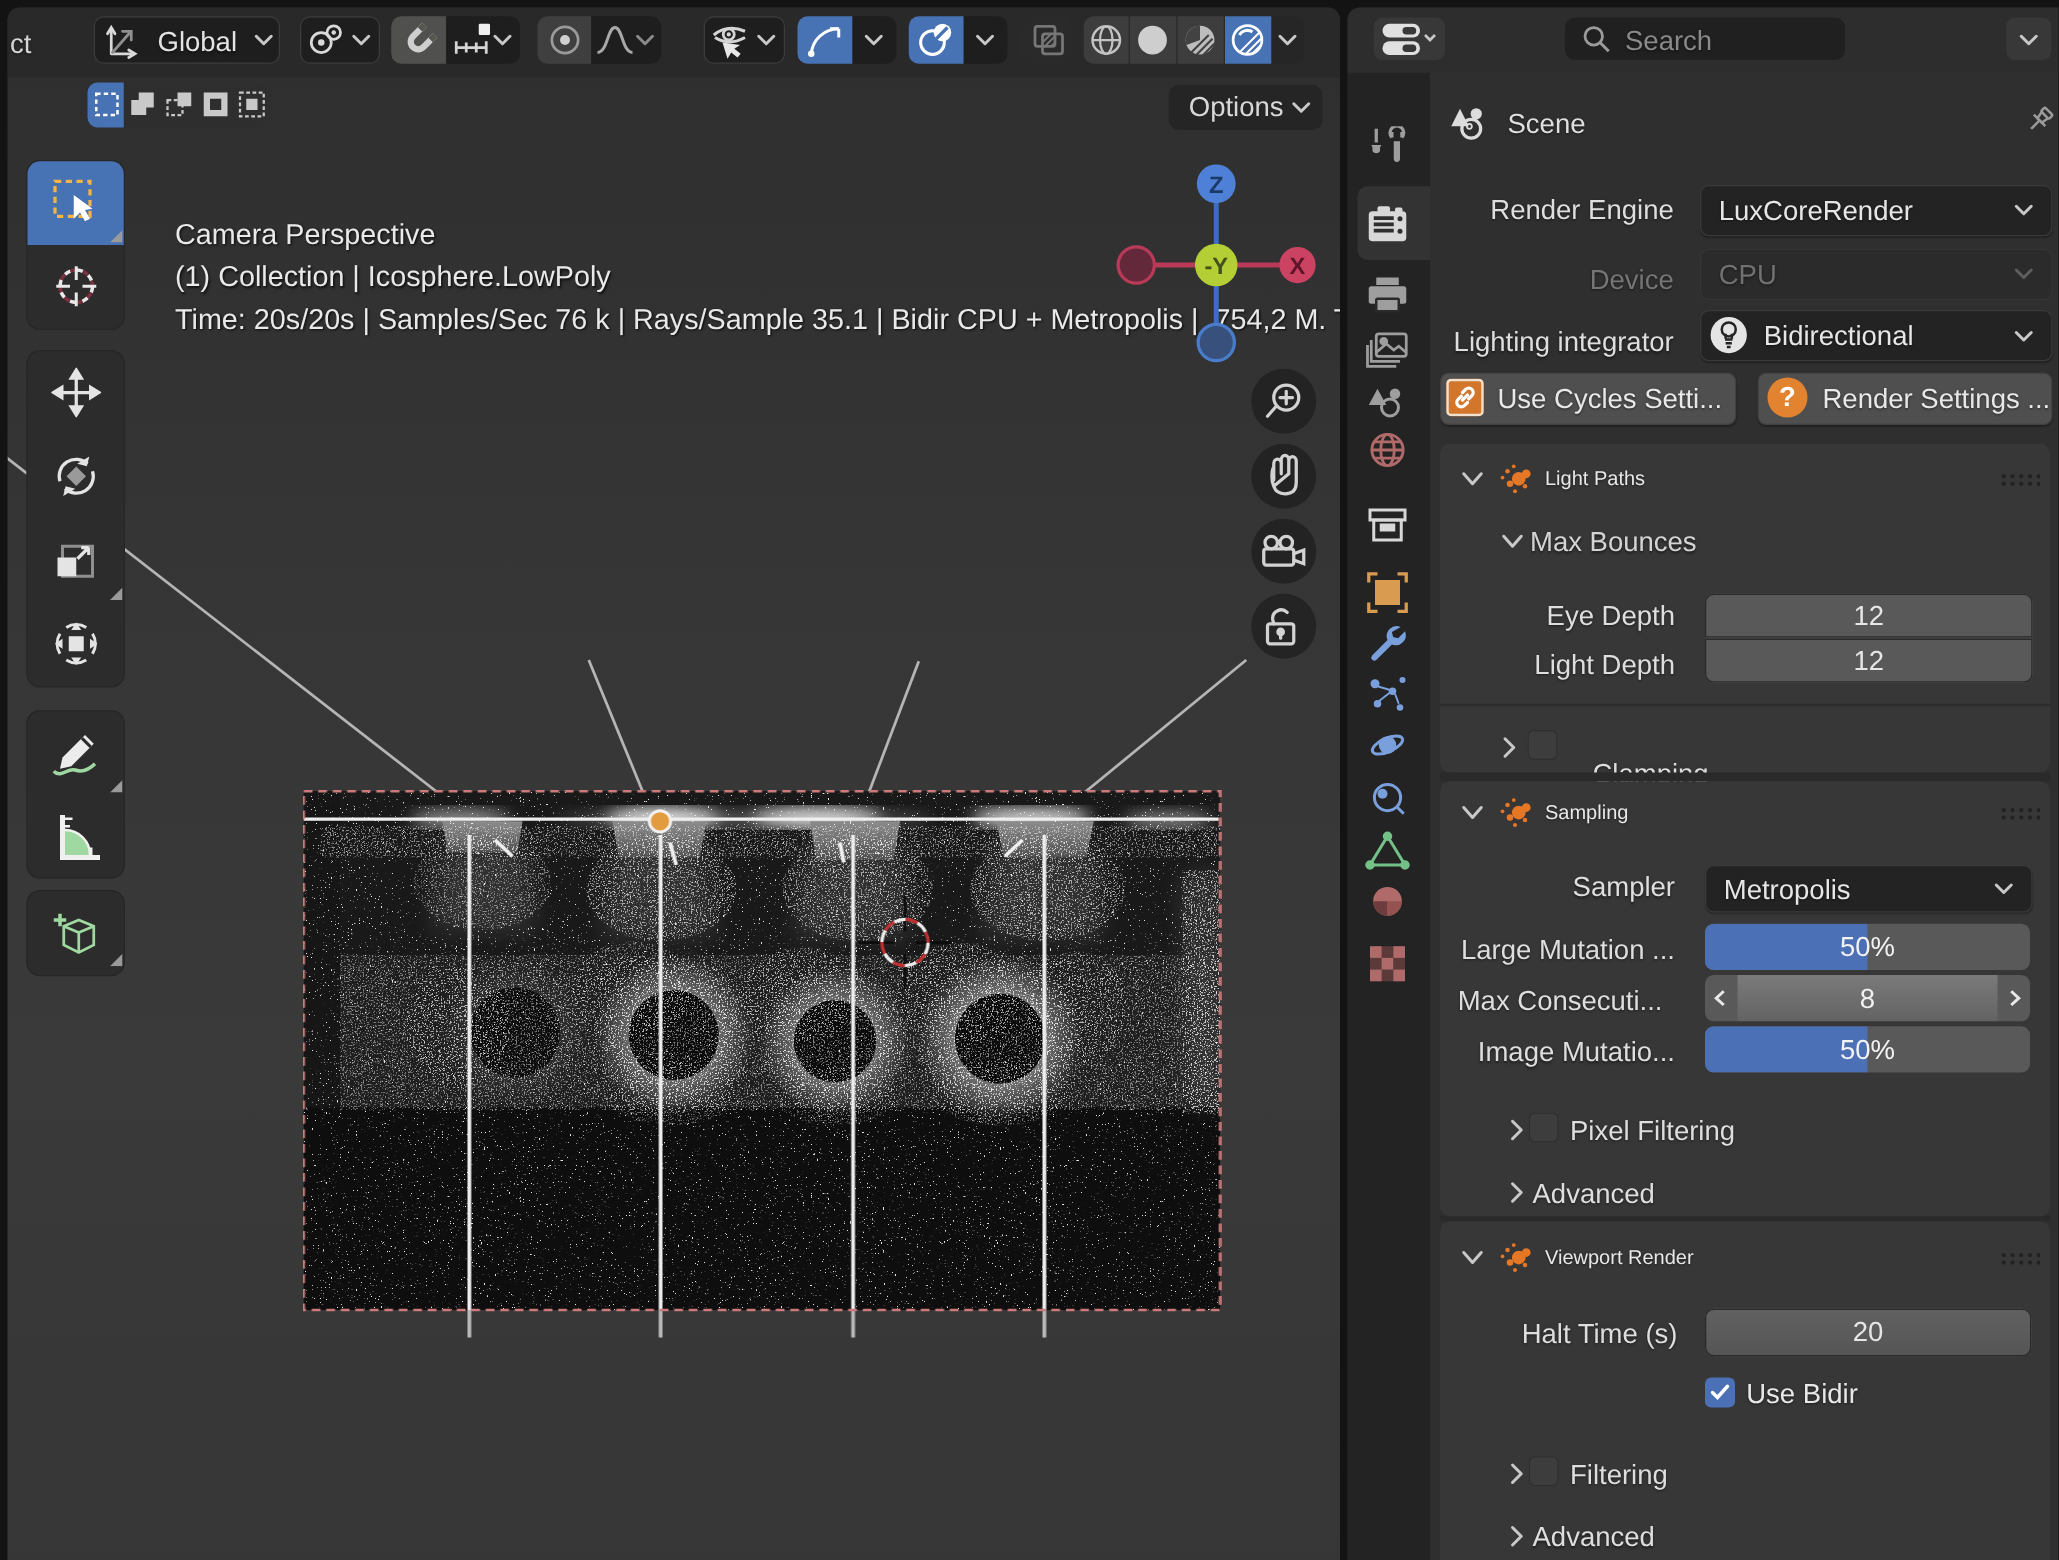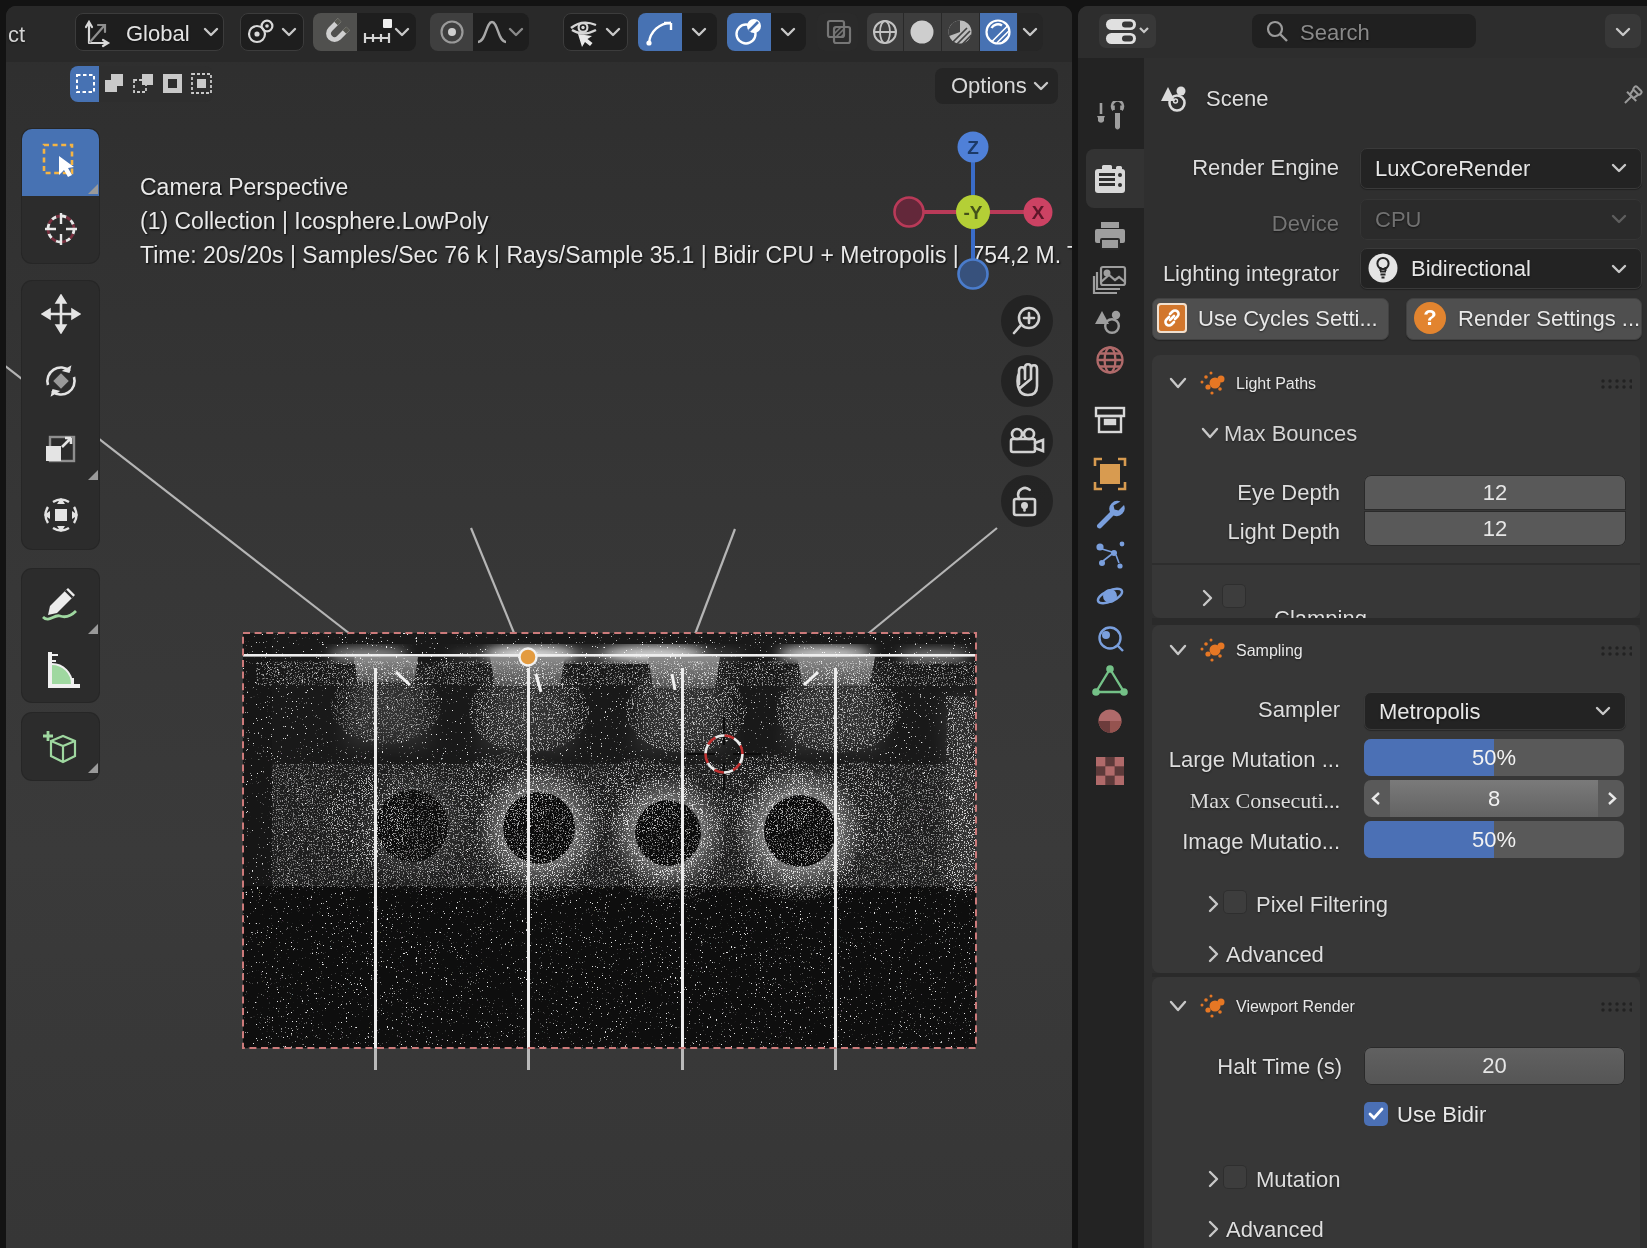--- a/index.html
+++ b/index.html
@@ -746,21 +746,21 @@
   <div class="abs drop fld" style="left:286px;top:686px;width:260px;height:36px;"></div>
   <div class="lbl" style="left:301px;top:695px;color:#e6e6e6;">Metropolis</div>
   <svg class="abs" style="left:516px;top:698px;" width="18" height="14" viewBox="0 0 18 14">
         <path class="chev" d="M3 4 L9 10 L15 4"></path>
       </svg>
   <div class="lbl rlbl" style="left:62px;top:743px;width:200px;">Large Mutation ...</div>
   <div class="abs fld" style="left:286px;top:733px;width:260px;height:37px;background:#595959;border-radius:7px;overflow:hidden;">
     <div class="abs" style="left:0;top:0;width:130px;height:37px;background:#4b70b5;"></div>
     <div class="abs cen" style="left:0;top:0;width:260px;height:37px;color:#f2f2f2;">50%</div>
   </div>
-  <div class="lbl rlbl" style="left:62px;top:784px;width:200px;font-family:Liberation Serif, serif;">Max Consecuti...</div>
+  <div class="lbl rlbl" style="left:52px;top:784px;width:200px;">Max Consecuti...</div>
   <div class="abs fld" style="left:286px;top:774px;width:260px;height:37px;background:#595959;border-radius:7px;overflow:hidden;">
     <div class="abs" style="left:26px;top:0;width:208px;height:37px;background:linear-gradient(#7a7a7a,#636363);"></div>
     <div class="abs cen" style="left:0;top:0;width:260px;height:37px;color:#f2f2f2;">8</div>
     <svg class="abs" style="left:6px;top:11px;" width="12" height="15" viewBox="0 0 12 15">
           <path d="M9 2 L3 7.5 L9 13" stroke="#e8e8e8" stroke-width="2.4" fill="none"></path>
         </svg>
     <svg class="abs" style="left:242px;top:11px;" width="12" height="15" viewBox="0 0 12 15">
           <path d="M3 2 L9 7.5 L3 13" stroke="#e8e8e8" stroke-width="2.4" fill="none"></path>
         </svg>
   </div>
@@ -815,19 +815,19 @@
   <div class="abs cen" style="left:286px;top:1096px;width:24px;height:24px;background:#4b70b5;border-radius:5px;">
     <svg width="16" height="14" viewBox="0 0 16 14">
           <path d="M2 7 L6 11 L14 2" stroke="#fff" stroke-width="2.8" fill="none" stroke-linecap="round"></path>
         </svg>
   </div>
   <div class="lbl" style="left:319px;top:1098px;color:#e8e8e8;">Use Bidir</div>
   <svg class="abs" style="left:128px;top:1163px;" width="15" height="20" viewBox="0 0 15 20">
         <path class="chev" d="M4 3 L11 10 L4 17"></path>
       </svg>
   <div class="checkbox" style="left:145px;top:1159px;"></div>
-  <div class="lbl" style="left:178px;top:1163px;">Mutation</div>
+  <div class="lbl" style="left:178px;top:1163px;">Filtering</div>
   <svg class="abs" style="left:128px;top:1213px;" width="15" height="20" viewBox="0 0 15 20">
         <path class="chev" d="M4 3 L11 10 L4 17"></path>
       </svg>
   <div class="lbl" style="left:148px;top:1213px;">Advanced</div>
 </div>
 
 </div>
 </body></html>

